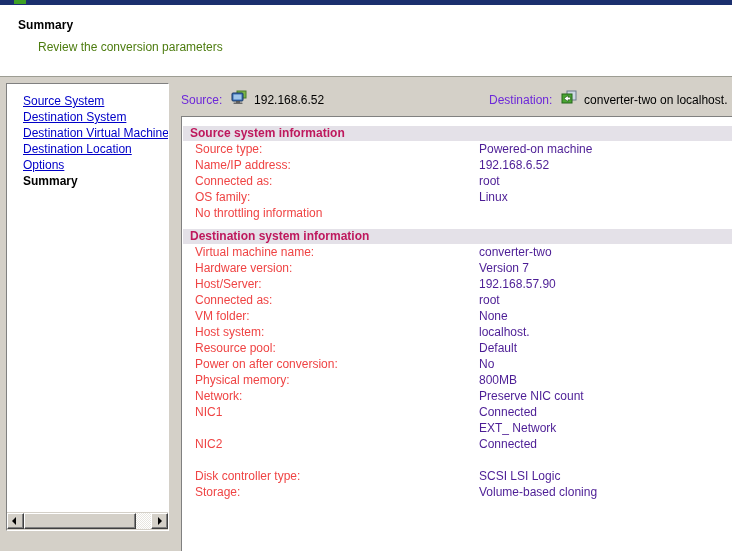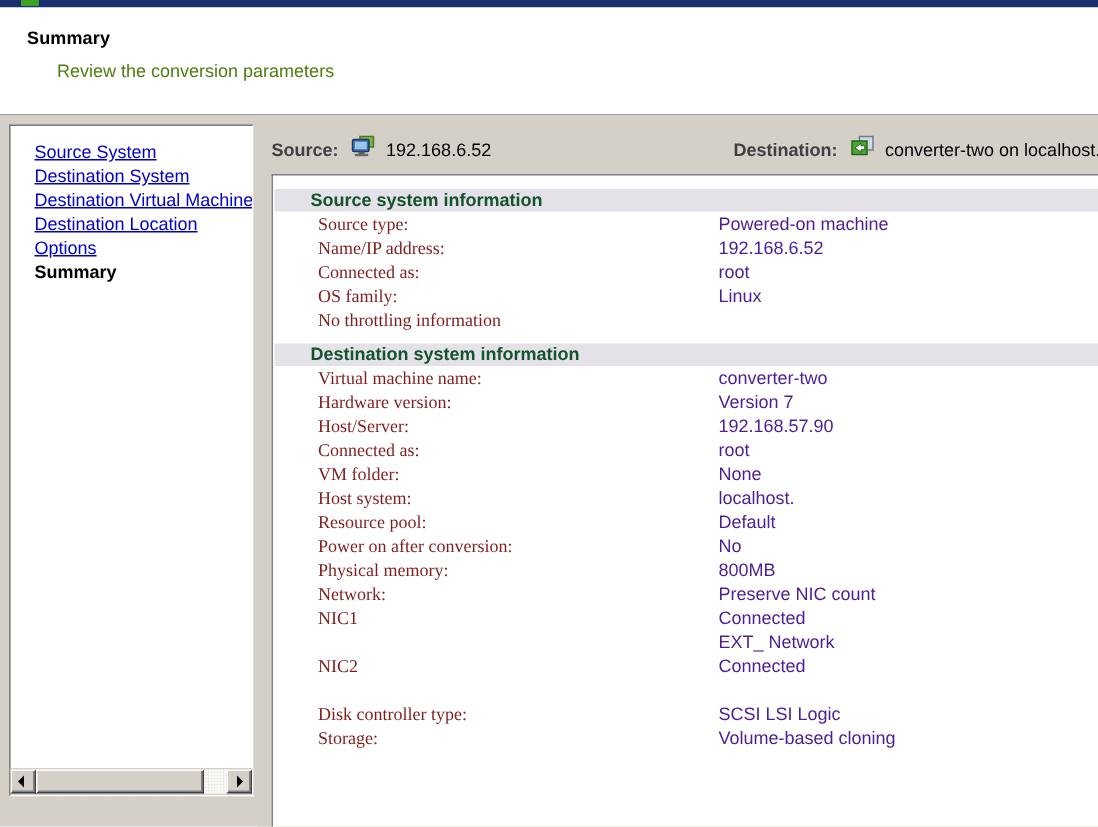--- a/index.html
+++ b/index.html
@@ -66,21 +66,21 @@
     left: 0; top: 77px;
     width: 732px; height: 474px;
     background: #d4d0c8;
   }
 
   
   .nav-panel {
     position: absolute;
     left: 6px; top: 6px;
     width: 163px; height: 448px;
-    background: #a3a3a3;
+    background: #ec4899;
     border-top: 1px solid #808080;
     border-left: 1px solid #808080;
     border-right: 1px solid #ffffff;
     border-bottom: 1px solid #ffffff;
     box-shadow: -1px -1px 0 0 #404040 inset;
     box-sizing: border-box;
     overflow: hidden;
   }
   .nav-inner {
     position: absolute;
@@ -186,22 +186,22 @@
   .endpoint {
     position: absolute;
     top: 7px;
     height: 18px;
     white-space: nowrap;
     font-size: 12px;
   }
   .endpoint.source { left: 9px; }
   .endpoint.destination { left: 302px; padding-left: 15px; }
   .endpoint-label {
-    font-weight: bold;
-    color: #404040;
+    font-weight: normal;
+    color: #6d28d9;
     vertical-align: middle;
   }
   .endpoint-icon {
     display: inline-block;
     width: 16px; height: 16px;
     margin: 0 4px 0 5px;
     vertical-align: -3px;
   }
   .endpoint-value {
     color: #000000;
@@ -221,41 +221,40 @@
   }
   .detail-inner {
     position: absolute;
     left: 1px; top: 1px;
     width: 549px;
   }
   .section-header {
     position: relative;
     height: 15px;
     background: #e4e1e8;
-    color: #14532d;
+    color: #be185d;
     font-weight: bold;
     font-size: 12px;
     line-height: 15px;
-    padding-left: 24px;
+    padding-left: 7px;
     box-sizing: border-box;
     white-space: nowrap;
   }
   .rows { position: relative; }
   .row {
     position: relative;
     height: 16px;
     line-height: 16px;
     white-space: nowrap;
     font-size: 12px;
   }
   .row-label {
     position: absolute;
-    left: 29px;
-    color: #7f1d1d;
-    font-family: Liberation Serif, serif;
+    left: 12px;
+    color: #ef4444;
   }
   .row-value {
     position: absolute;
     left: 296px;
     color: #4c1d95;
   }
   .spacer-8 { height: 8px; }
 </style>
 </head>
 <body>

